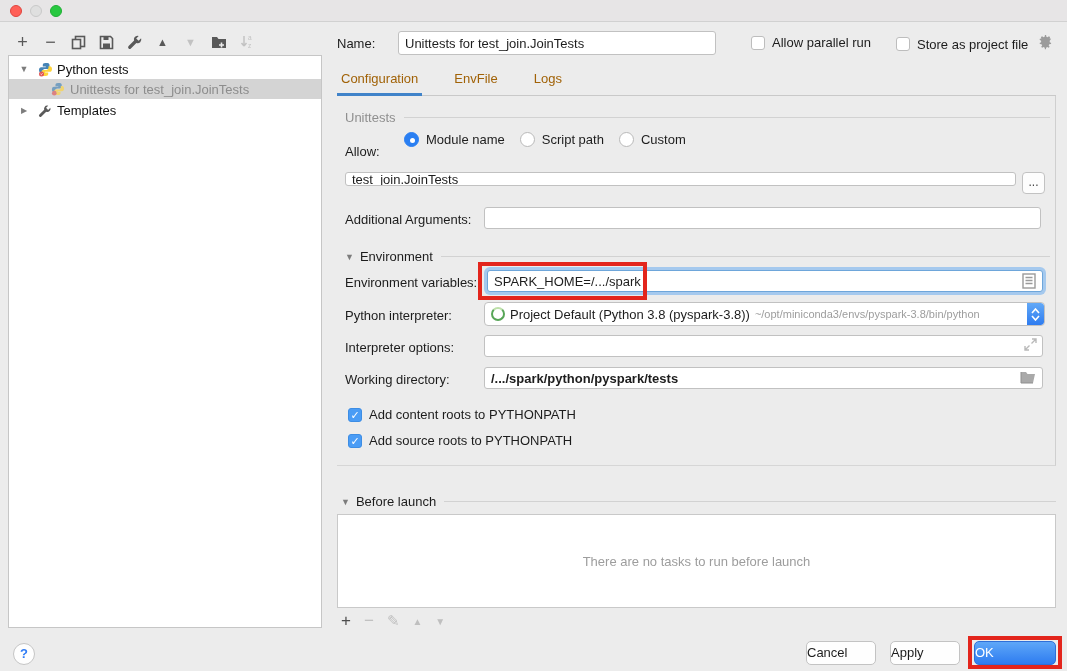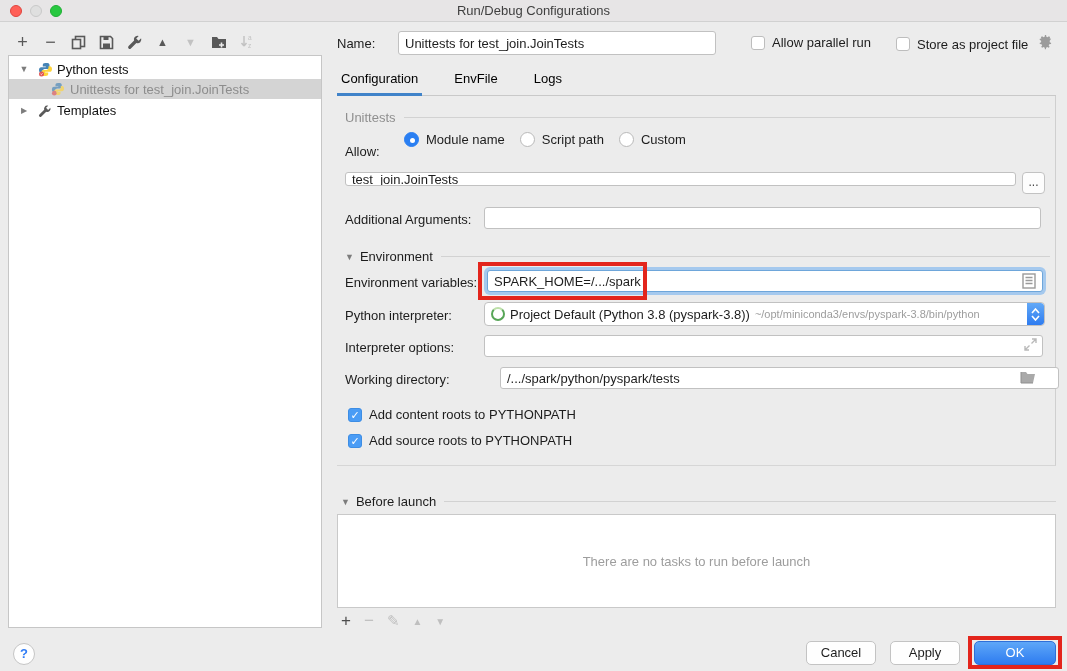--- a/index.html
+++ b/index.html
@@ -34,21 +34,21 @@
   .indent { width:34px; flex:none; }
 
   
   .lbl { color:#1c1c1c; }
   input.field, .field { background:#fff; border:1px solid #c1c1c1; border-radius:3px; font-family:"Liberation Sans",sans-serif; font-size:13px; color:#1d1d1d; padding:0 6px; outline:none; }
   .chk { width:14px; height:14px; border:1px solid #bdbdbd; border-radius:3px; background:#fff; flex:none; }
   .chk.on { background:#4a9cf5; border-color:#3d8de4; color:#fff; font-size:11px; line-height:13px; text-align:center; }
 
   
   .tabbar { position:absolute; left:337px; top:68px; width:719px; height:28px; border-bottom:1px solid #c9c9c9; display:flex; align-items:flex-end; }
-  .tab { padding:0 4px 9px 4px; margin-right:28px; color:#000000; position:relative; cursor:default; }
+  .tab { padding:0 4px 9px 4px; margin-right:28px; color:#a16207; position:relative; cursor:default; }
   .tab.active::after { content:""; position:absolute; left:0; right:0; bottom:-1px; height:3px; background:#4083c9; }
 
   
   .form-area { position:absolute; left:337px; top:96px; width:719px; height:370px; border-right:1px solid #cfcfcf; border-bottom:1px solid #d6d6d6; }
   .group-hd { position:absolute; display:flex; align-items:center; }
   .group-hd .line { flex:1; height:1px; background:#d2d2d2; margin-left:8px; }
   .sec-arrow { color:#7c7c7c; font-size:9px; margin-right:6px; }
   .radio { width:15px; height:15px; border-radius:50%; border:1px solid #b9b9b9; background:#fff; flex:none; position:relative; }
   .radio.on { background:#2a7ff2; border-color:#2a7ff2; }
   .radio.on::after { content:""; position:absolute; left:4.5px; top:4.5px; width:5px; height:5px; border-radius:50%; background:#fff; }
@@ -65,36 +65,35 @@
 
   
   .bl-panel { position:absolute; left:337px; top:514px; width:719px; height:94px; background:#fff; border:1px solid #c9c9c9; display:flex; align-items:center; justify-content:center; }
   .bl-empty { color:#9d9d9d; }
   .bl-toolbar { position:absolute; left:341px; top:611px; display:flex; align-items:center; gap:13px; }
   .bl-ic { font-size:15px; color:#4c4c4c; }
   .bl-ic.dis { color:#bfbfbf; }
 
   
   .help-btn { position:absolute; left:13px; top:643px; width:22px; height:22px; border-radius:50%; background:#fefefe; border:1px solid #c5c5c5; color:#2f7cf6; font-weight:bold; text-align:center; line-height:20px; font-size:13px; }
-  .btn { position:absolute; top:641px; height:24px; border-radius:5px; background:#fefefe; border:1px solid #c3c3c3; font-family:"Liberation Sans",sans-serif; font-size:13px; color:#1d1d1d; text-align:center; line-height:22px; }
+  .btn { position:absolute; top:641px; height:24px; border-radius:5px; background:#fefefe; border:1px solid #c3c3c3; font-family:"Liberation Sans",sans-serif; font-size:13px; color:#1d1d1d; text-align:left; line-height:22px; }
   .btn.primary { background:linear-gradient(#5ea7f8,#2e7cf0); border-color:#2e6fd8; color:#fff; }
 
   
   .annotation { position:absolute; border:4px solid #e3251c; background:transparent; z-index:50; pointer-events:none; }
 
   .nowrap { white-space:nowrap; }
 </style>
 </head>
 <body>
 
 <div class="titlebar">
   <span class="traffic t-red"></span>
   <span class="traffic t-gray"></span>
   <span class="traffic t-green"></span>
-  <div class="title-text">Run/Debug Configurations</div>
 </div>
 
 <div class="tree-toolbar">
   <span class="tb-ic" style="font-size:18px;">+</span>
   <span class="tb-ic" style="font-size:18px;">−</span>
   <span class="tb-ic">
     <svg width="15" height="15" viewBox="0 0 15 15">
         <rect x="4.5" y="1.5" width="9" height="10" fill="none" stroke="#595959" stroke-width="1.6"></rect>
         <rect x="1.5" y="4.5" width="8" height="9" fill="#ececec" stroke="#595959" stroke-width="1.6"></rect>
       </svg>
@@ -241,21 +240,21 @@
 
 <span class="abs lbl" style="left:345px; top:340px;">Interpreter options:</span>
 <input class="abs field" style="left: 484px; top: 335px; width: 559px; height: 22px;" value="">
 <span class="field-ic" style="left:1024px; top:338px;">
   <svg width="13" height="13" viewBox="0 0 13 13">
       <path d="M8 1h4v4M12 1L7.5 5.5M5 12H1V8M1 12l4.5-4.5" stroke="#b9b9b9" stroke-width="1.4" fill="none"></path>
     </svg>
 </span>
 
 <span class="abs lbl" style="left:345px; top:372px;">Working directory:</span>
-<input class="abs field" style="left: 500px; top: 367px; width: 559px; height: 22px;" value="/.../spark/python/pyspark/tests">
+<input class="abs field" style="left: 484px; top: 367px; width: 559px; height: 22px; font-weight: bold;" value="/.../spark/python/pyspark/tests">
 <span class="field-ic" style="left:1020px; top:370px;">
   <svg width="16" height="14" viewBox="0 0 16 14">
       <path d="M1 2h5l1.5 2H15l-2 9H1z" fill="#a9a9a9"></path>
       <path d="M1 2v11h12" fill="none" stroke="#8f8f8f"></path>
     </svg>
 </span>
 
 <div class="abs row-flex" style="left:348px; top:407px;">
   <span class="chk on">✓</span>
   <span class="lbl">Add content roots to PYTHONPATH</span>

